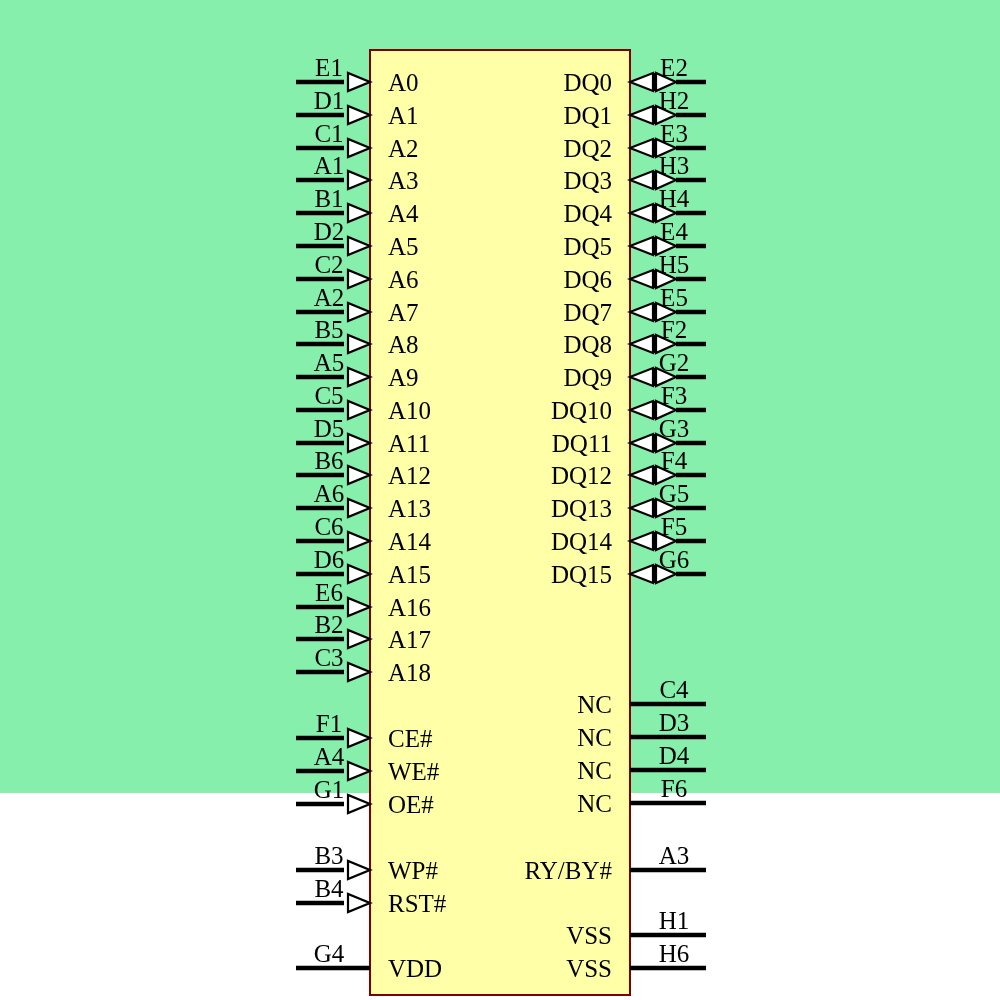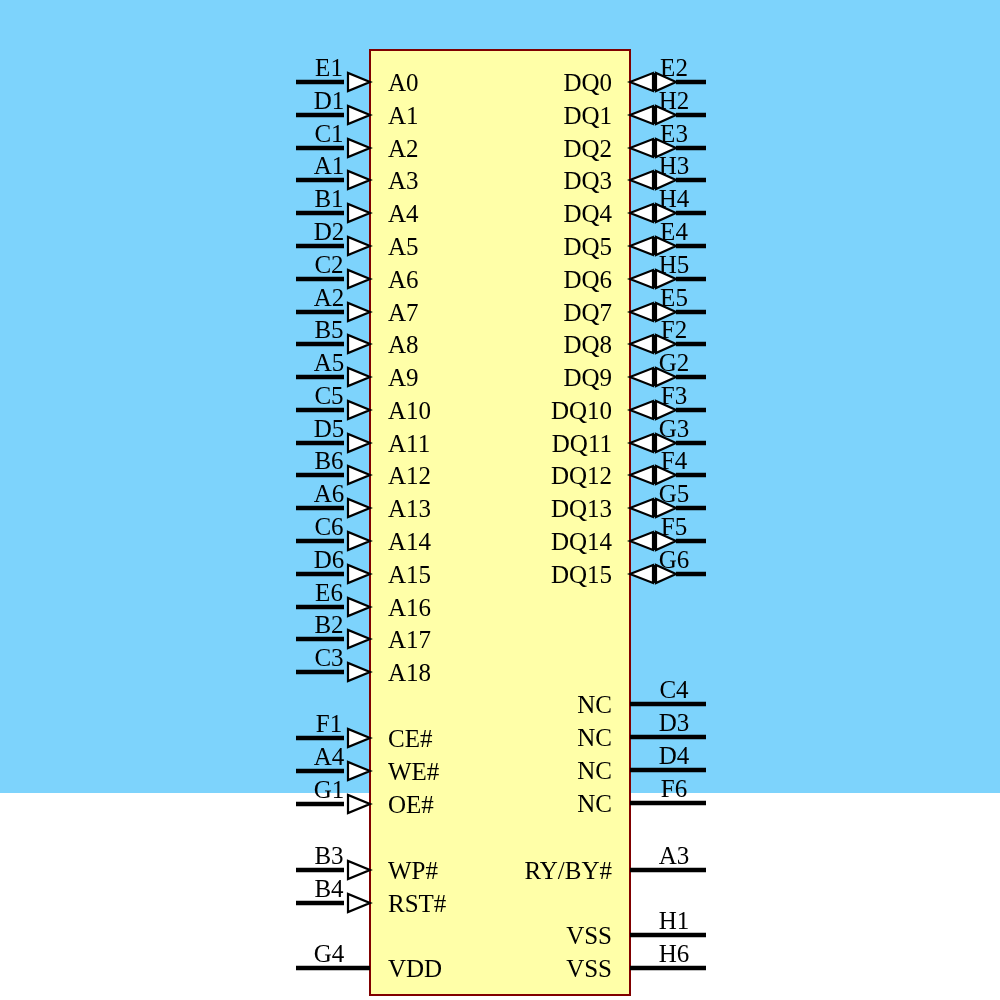--- a/index.html
+++ b/index.html
@@ -10,21 +10,21 @@
   body {
     width: 1000px;
     height: 1000px;
     font-family: "Liberation Serif", "DejaVu Serif", serif;
     overflow: hidden;
   }
   #canvas {
     position: relative;
     width: 1000px;
     height: 793px;
-    background: #7dd3fc;
+    background: #86efac;
   }
   svg.schematic {
     position: absolute;
     left: 0;
     top: 0;
     width: 1000px;
     height: 1000px;
   }
   text { font-family: "Liberation Serif", "DejaVu Serif", serif; }
   .pin-name { font-size: 25px; fill: #000000; }

